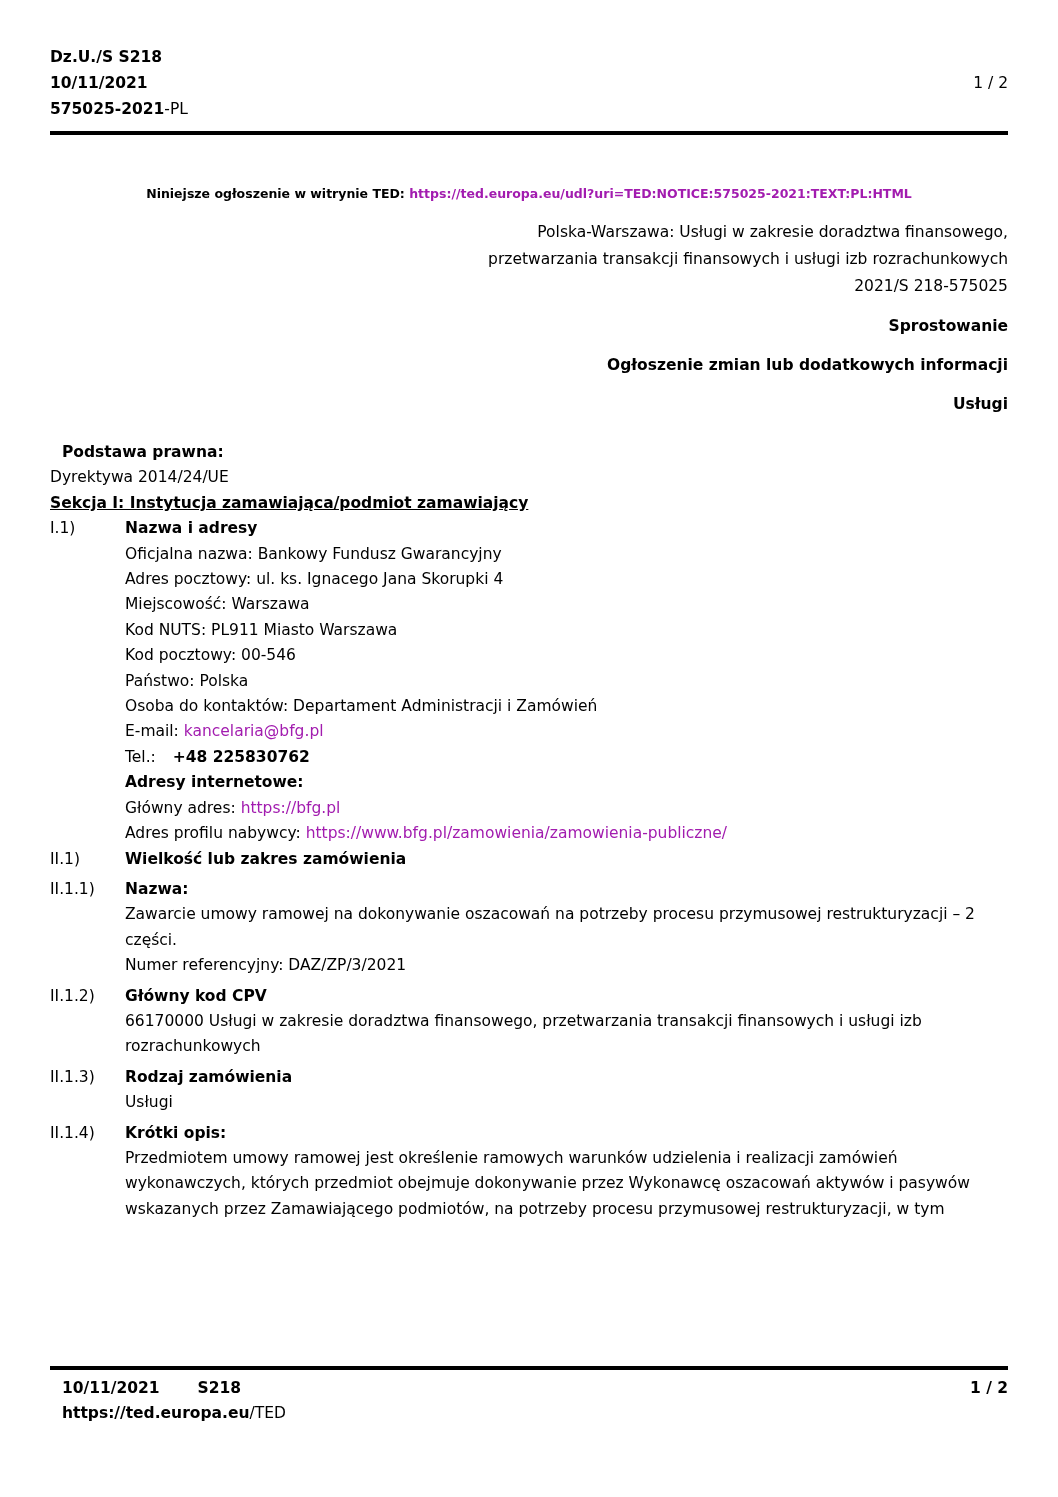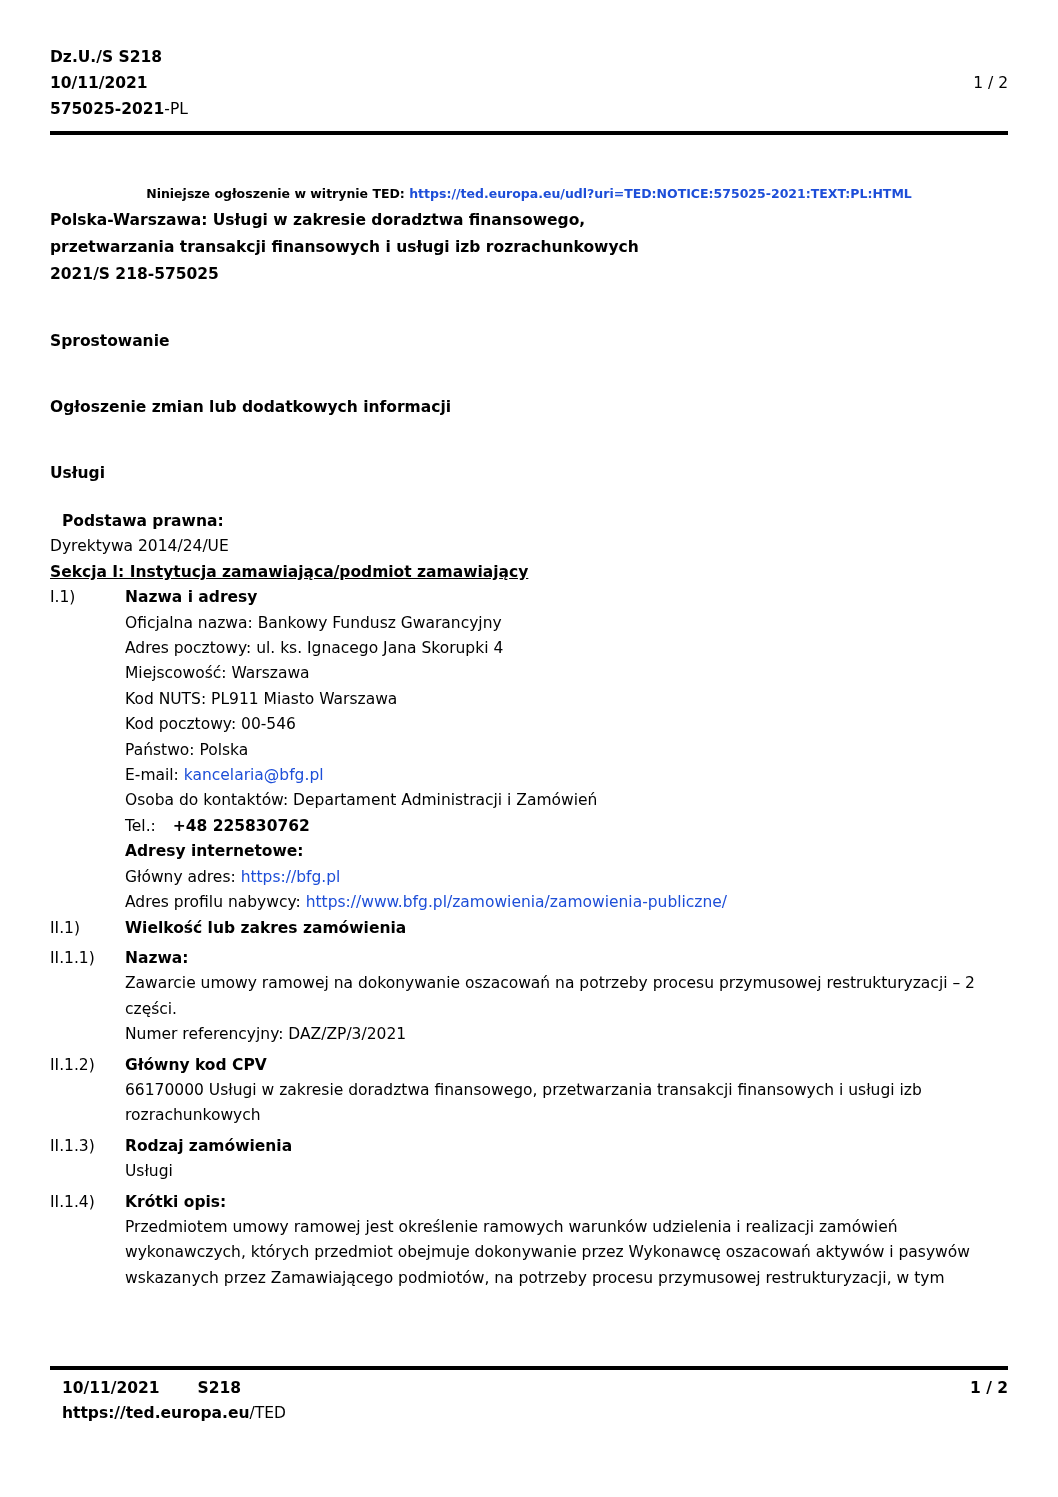--- a/index.html
+++ b/index.html
@@ -8,33 +8,33 @@
     width:1058px; height:1497px;
     background:#ffffff;
     font-family:"DejaVu Sans", sans-serif;
     font-size:15.5px;
     color:#000000;
     box-sizing:border-box;
     padding:44px 50px 0 50px;
     overflow:hidden;
   }
   .bold { font-weight:bold;margin-left:12px; }
-  a.doclink, .doclink { color:#1d4ed8; text-decoration:none; }
+  a.doclink, .doclink { color:#a21caf; text-decoration:none; }
 
   
   .header { line-height:26px; }
   .h-row { display:flex; justify-content:space-between; }
   .h-strong { font-weight:bold; }
   .h-page { font-weight:normal; }
   .rule { height:4px; background:#000; margin-top:9px; }
 
   
   .notice { margin-top:50px; text-align:center; font-size:12.5px; font-weight:bold; line-height:18px; }
-  .doc-title { margin-top:4px; text-align:left; font-weight:bold; line-height:27px; }
-  .center-h { margin-top:40px; text-align:left; font-weight:bold; line-height:26px; }
+  .doc-title { margin-top:16px; text-align:right; font-weight:normal; line-height:27px; }
+  .center-h { margin-top:13px; text-align:right; font-weight:bold; line-height:26px; }
 
   
   .body-text { line-height:25.4px; }
   .legal { margin-top:23px; }
   .section-heading { font-weight:bold; text-decoration:underline; }
   .row { display:flex; }
   .num { width:75px; flex:none; }
   .content { flex:1; }
   .item-title { font-weight:bold; }
   .s2-item { margin-top:5px; }
@@ -87,24 +87,24 @@
     <div class="row">
       <div class="num">I.1)</div>
       <div class="content">
         <div class="item-title">Nazwa i adresy</div>
         <div>Oficjalna nazwa: Bankowy Fundusz Gwarancyjny</div>
         <div>Adres pocztowy: ul. ks. Ignacego Jana Skorupki 4</div>
         <div>Miejscowość: Warszawa</div>
         <div>Kod NUTS: PL911 Miasto Warszawa</div>
         <div>Kod pocztowy: 00-546</div>
         <div>Państwo: Polska</div>
+        <div>Osoba do kontaktów: Departament Administracji i Zamówień</div>
         <div>
           <span>E-mail: </span><span class="doclink">kancelaria@bfg.pl</span>
         </div>
-        <div>Osoba do kontaktów: Departament Administracji i Zamówień</div>
         <div>
           <span>Tel.:  </span><span class="bold">+48 225830762</span>
         </div>
         <div class="item-title">Adresy internetowe:</div>
         <div>
           <span>Główny adres: </span><span class="doclink">https://bfg.pl</span>
         </div>
         <div>
           <span>Adres profilu nabywcy: </span><span class="doclink">https://www.bfg.pl/zamowienia/zamowienia-publiczne/</span>
         </div>

